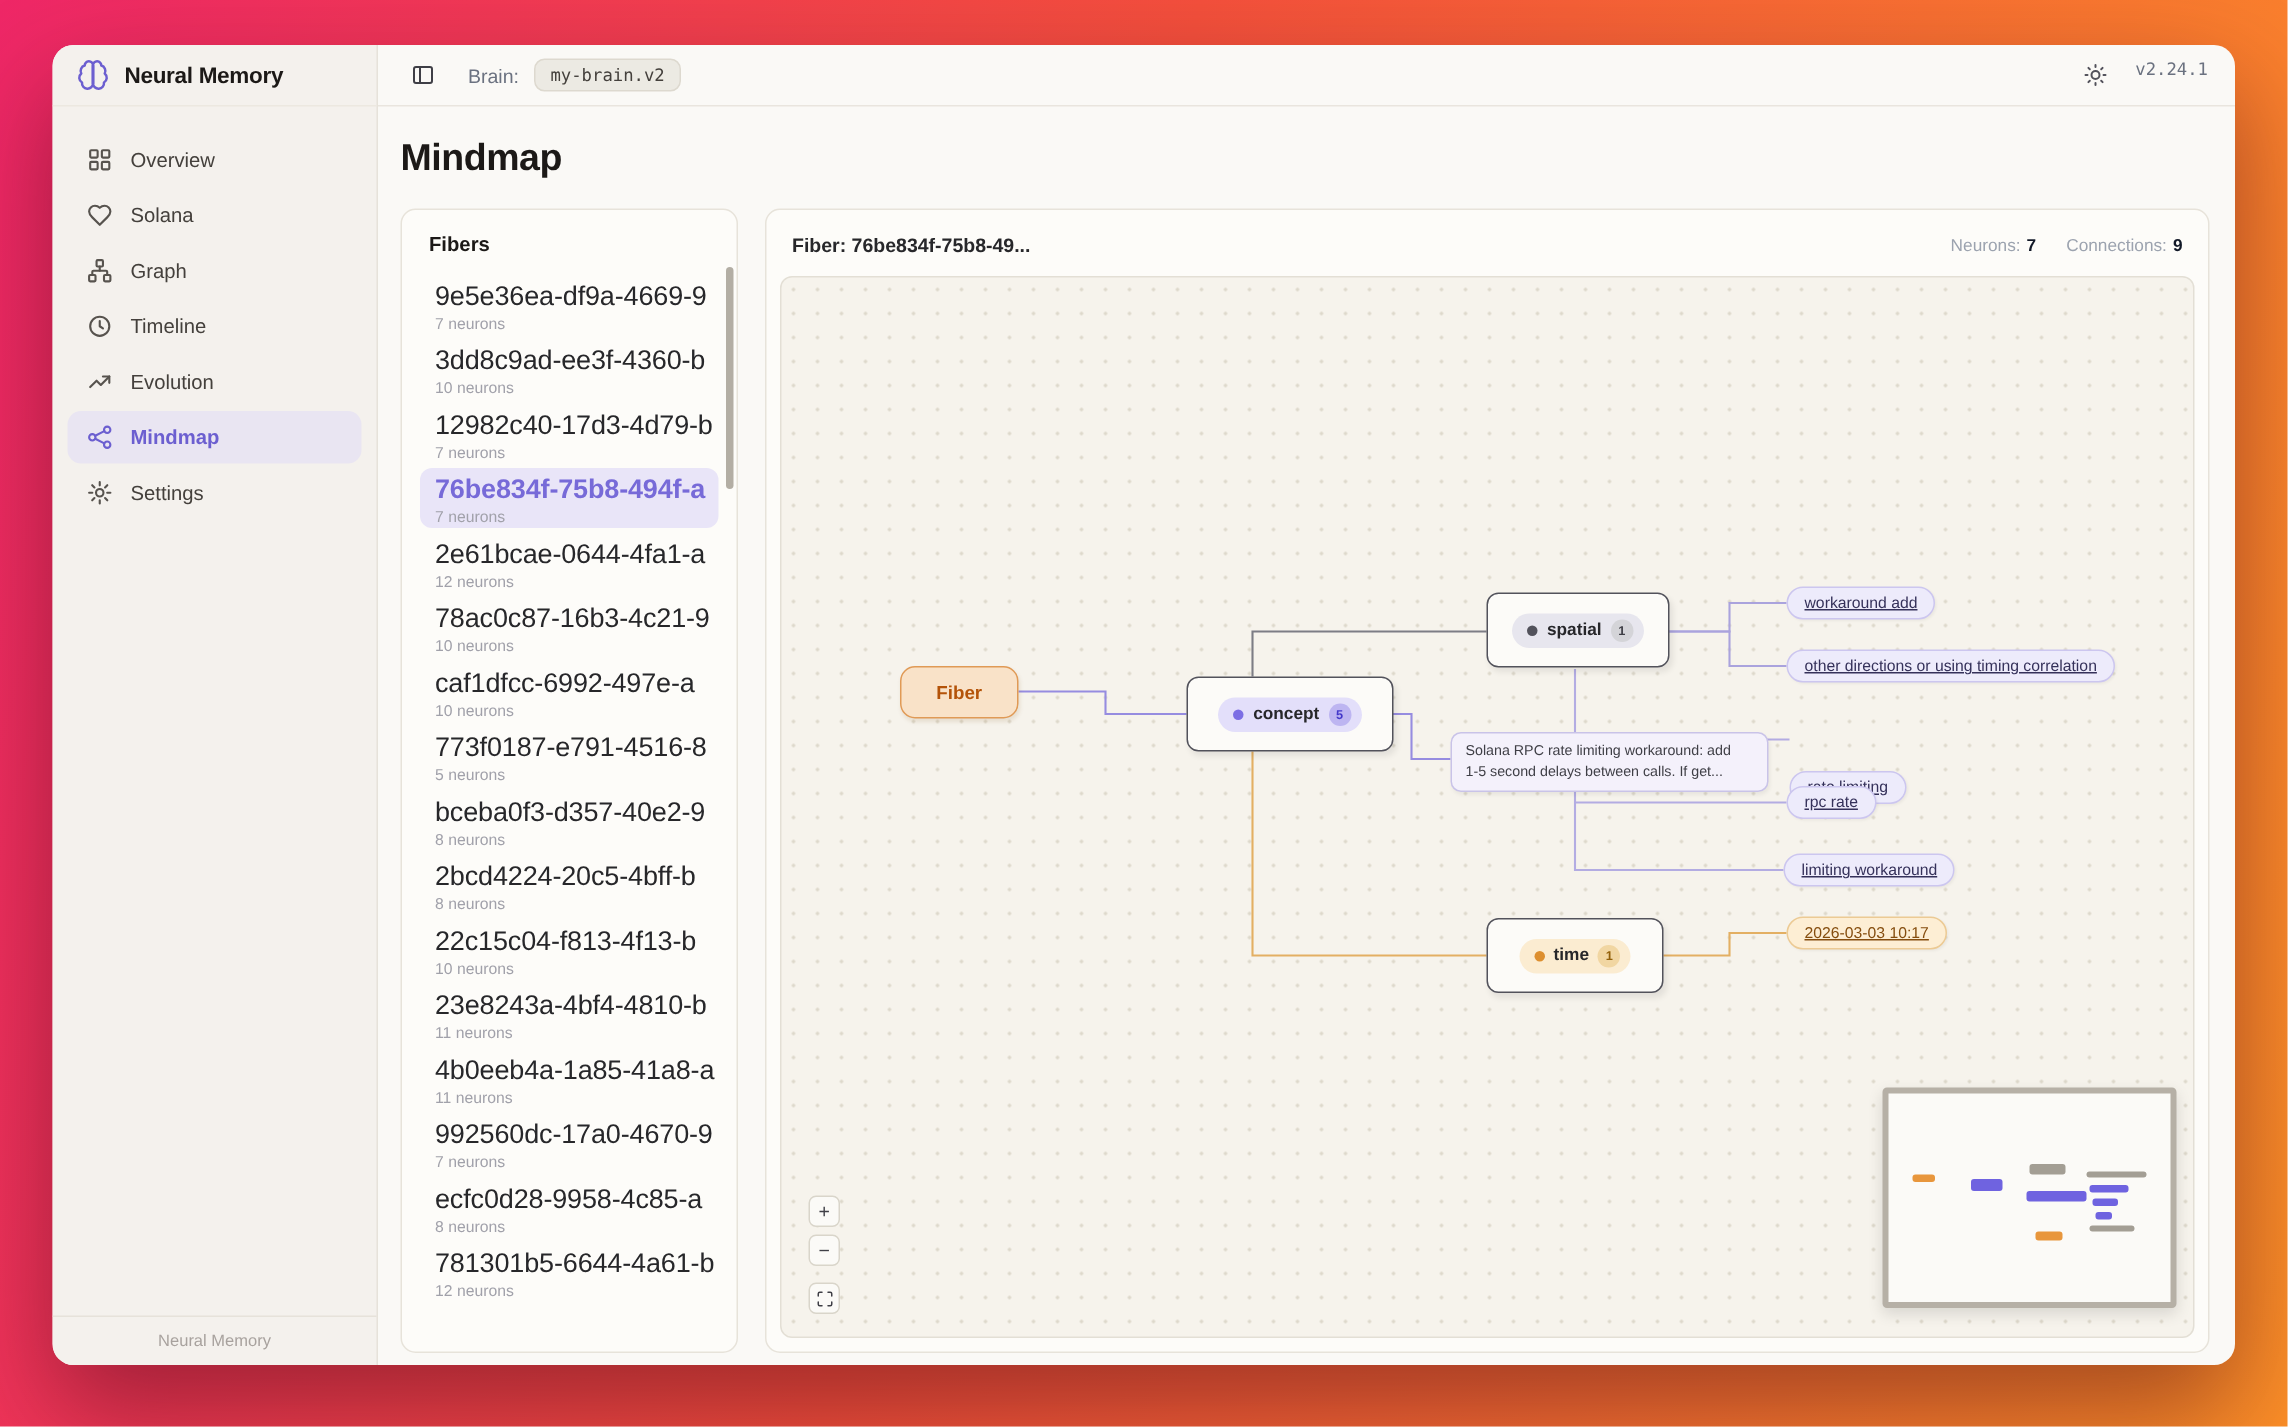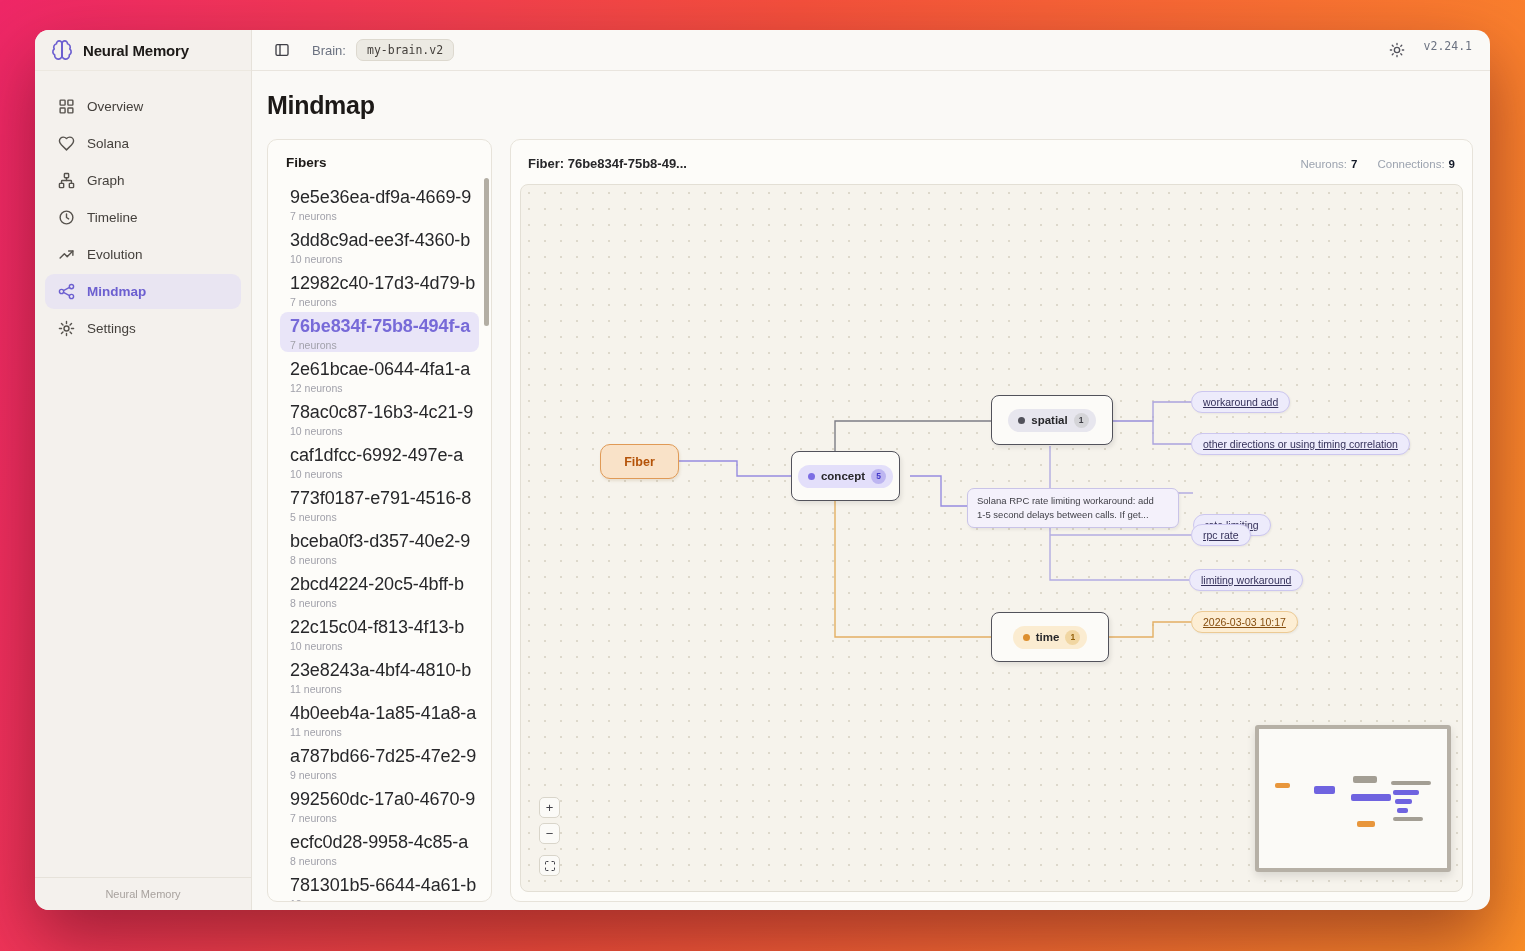--- a/index.html
+++ b/index.html
@@ -52,21 +52,21 @@
   .canvas-panel { flex:1; background:#fdfcf9; border:1px solid #e7e3da; border-radius:10px; padding:9px; display:flex; flex-direction:column; min-width:0; }
   .canvas-header { display:flex; align-items:center; padding:7px 8px 13px 8px; }
   .canvas-title { font-size:13px; font-weight:700; color:#27272a; }
   .canvas-stats { margin-left:auto; display:flex; gap:20px; font-size:11.5px; color:#9ca3af; }
   .canvas-stats .stat b { color:#111827; font-weight:700; margin-left:4px; }
   .canvas { flex:1; position:relative; background:#f6f3ec; border:1px solid #e3dfd5; border-radius:8px; overflow:hidden;
     background-image: radial-gradient(#ddd8cb 1px, transparent 1.2px); background-size:16px 16px; }
   .edges { position:absolute; left:0; top:0; pointer-events:none; }
   
   .fiber-node { position:absolute; left:79px; top:259px; width:79px; height:35px; background:#f9e2c8; border:1.5px solid #e09a56; border-radius:10px; display:flex; align-items:center; justify-content:center; font-size:12.5px; font-weight:700; color:#b45309; box-shadow:1px 2px 3px rgba(120,70,10,.12); cursor:pointer; }
-  .group-node { position:absolute; width:109px; height:50px; background:#fcfbf8; border:1.5px solid #52525b; border-radius:8px; display:flex; align-items:center; justify-content:center; box-shadow:2px 3px 4px rgba(0,0,0,.08); cursor:pointer; }
+  .group-node { position:absolute; width:138px; height:50px; background:#fcfbf8; border:1.5px solid #52525b; border-radius:8px; display:flex; align-items:center; justify-content:center; box-shadow:2px 3px 4px rgba(0,0,0,.08); cursor:pointer; }
   .pill { display:flex; align-items:center; gap:6px; border-radius:999px; padding:4px 7px 4px 10px; font-size:11.5px; color:#27272a; font-weight:600; }
   .dot { width:7px; height:7px; border-radius:50%; flex:none; }
   .badge { min-width:15px; height:15px; border-radius:50%; display:flex; align-items:center; justify-content:center; font-size:8.5px; font-weight:700; padding:0 2px; }
   .pill-concept { background:#e3dffa; } .dot-concept { background:#7c6ee4; } .badge-concept { background:#bdb5f1; color:#4338ca; }
   .pill-spatial { background:#e7e6ee; } .dot-spatial { background:#52525b; } .badge-spatial { background:#d4d4d8; color:#3f3f46; }
   .pill-time { background:#fbecd1; } .dot-time { background:#dd8f2f; } .badge-time { background:#f1d6a2; color:#92600a; }
   .note-node { position:absolute; left:446px; top:303px; width:212px; background:#f4f1fb; border:1px solid #c9c3e8; border-radius:7px; padding:5px 9px; font-size:9.5px; line-height:1.45; color:#3f3f46; box-shadow:1px 2px 3px rgba(0,0,0,.06); cursor:pointer; }
   .leaf { position:absolute; height:22px; display:flex; align-items:center; padding:0 11px; border-radius:999px; font-size:10.5px; background:#edebfb; border:1px solid #ccc6ef; color:#35315a; white-space:nowrap; box-shadow:1px 1px 2px rgba(0,0,0,.05); cursor:pointer;text-decoration:underline; }
   .leaf.orange { background:#fdeed4; border-color:#ecca94; color:#854d0e; }
   
@@ -225,24 +225,20 @@
                 <div class="fiber-name">22c15c04-f813-4f13-b</div>
                 <div class="fiber-neurons">10 neurons</div>
               </div>
               <div class="fiber-item">
                 <div class="fiber-name">23e8243a-4bf4-4810-b</div>
                 <div class="fiber-neurons">11 neurons</div>
               </div>
               <div class="fiber-item">
                 <div class="fiber-name">4b0eeb4a-1a85-41a8-a</div>
                 <div class="fiber-neurons">11 neurons</div>
-              </div>
-              <div class="fiber-item">
-                <div class="fiber-name">a787bd66-7d25-47e2-9</div>
-                <div class="fiber-neurons">9 neurons</div>
               </div>
               <div class="fiber-item">
                 <div class="fiber-name">992560dc-17a0-4670-9</div>
                 <div class="fiber-neurons">7 neurons</div>
               </div>
               <div class="fiber-item">
                 <div class="fiber-name">ecfc0d28-9958-4c85-a</div>
                 <div class="fiber-neurons">8 neurons</div>
               </div>
               <div class="fiber-item">

